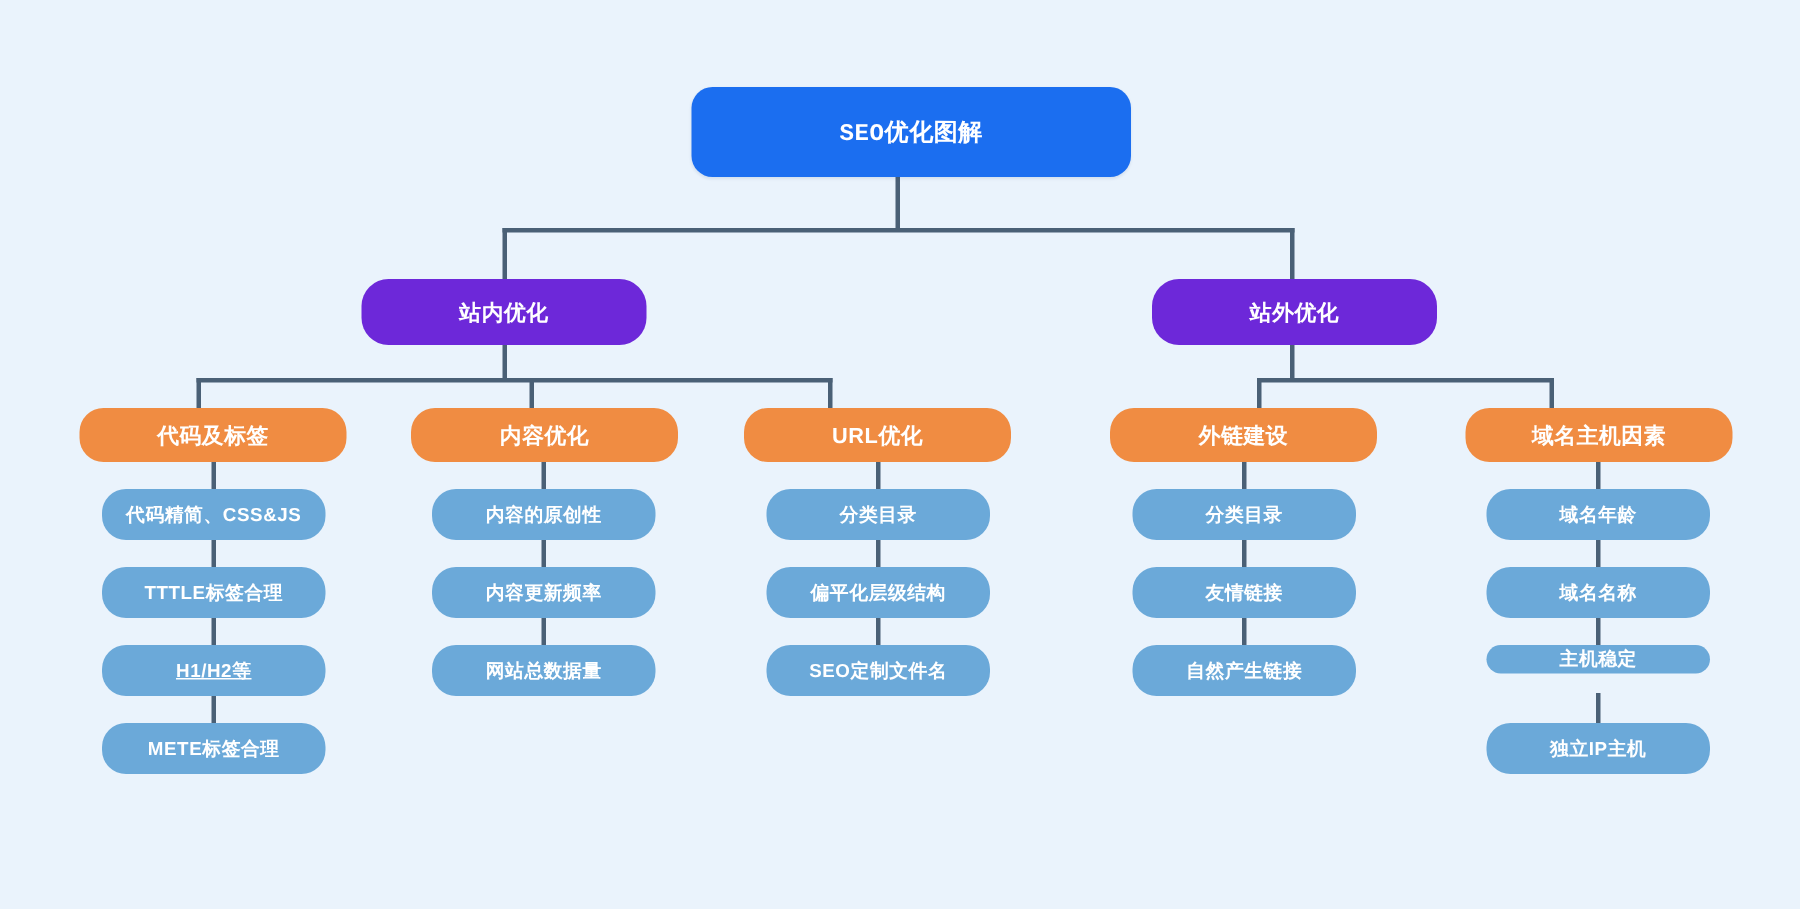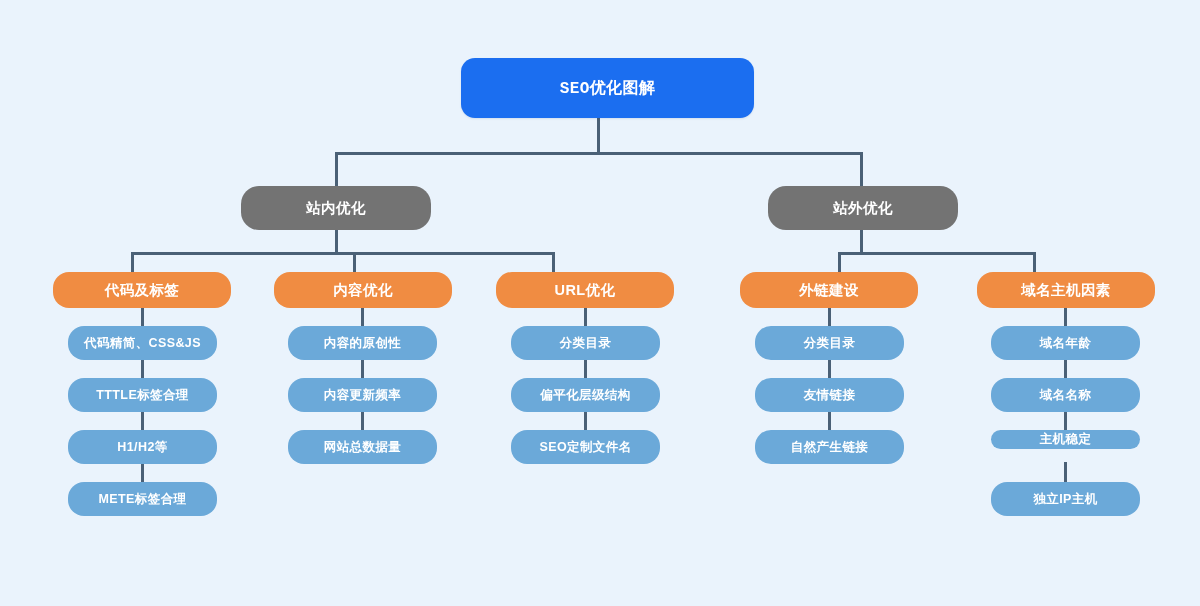--- a/index.html
+++ b/index.html
@@ -31,21 +31,21 @@
   }
   .node.root {
     background: #1b6ef0;
     border-radius: 14px;
     font-size: 16px;
     font-weight: bold;
     box-shadow: 0 1px 2px rgba(20,60,120,0.10);
     font-family: Liberation Mono, monospace;
   }
   .node.l2 {
-    background: #737373;
+    background: #6d28d9;
     border-radius: 18px;
     font-size: 14.5px;
     font-weight: bold;
   }
   .node.l3 {
     background: #f08c42;
     border-radius: 16px;
     font-size: 14.5px;
     font-weight: bold;
   }
@@ -112,21 +112,21 @@
   <div class="node l2" style="left:768px; top:186px; width:190px; height:44px;">站外优化</div>
 
   <div class="node l3" style="left:53px; top:272px; width:178px; height:36px;">代码及标签</div>
   <div class="node l3" style="left:274px; top:272px; width:178px; height:36px;">内容优化</div>
   <div class="node l3" style="left:496px; top:272px; width:178px; height:36px;">URL优化</div>
   <div class="node l3" style="left:740px; top:272px; width:178px; height:36px;">外链建设</div>
   <div class="node l3" style="left:977px; top:272px; width:178px; height:36px;">域名主机因素</div>
 
   <div class="node leaf" style="left:68px; top:326px; width:149px; height:34px;">代码精简、CSS&amp;JS</div>
   <div class="node leaf" style="left:68px; top:378px; width:149px; height:34px;">TTTLE标签合理</div>
-  <div class="node leaf" style="left:68px; top:430px; width:149px; height:34px;">H1/H2等</div>
+  <div class="node leaf" style="left:68px; top:430px; width:149px; height:34px;text-decoration:underline;">H1/H2等</div>
   <div class="node leaf" style="left:68px; top:482px; width:149px; height:34px;">METE标签合理</div>
 
   <div class="node leaf" style="left:288px; top:326px; width:149px; height:34px;">内容的原创性</div>
   <div class="node leaf" style="left:288px; top:378px; width:149px; height:34px;">内容更新频率</div>
   <div class="node leaf" style="left:288px; top:430px; width:149px; height:34px;">网站总数据量</div>
 
   <div class="node leaf" style="left:511px; top:326px; width:149px; height:34px;">分类目录</div>
   <div class="node leaf" style="left:511px; top:378px; width:149px; height:34px;">偏平化层级结构</div>
   <div class="node leaf" style="left:511px; top:430px; width:149px; height:34px;">SEO定制文件名</div>
 

